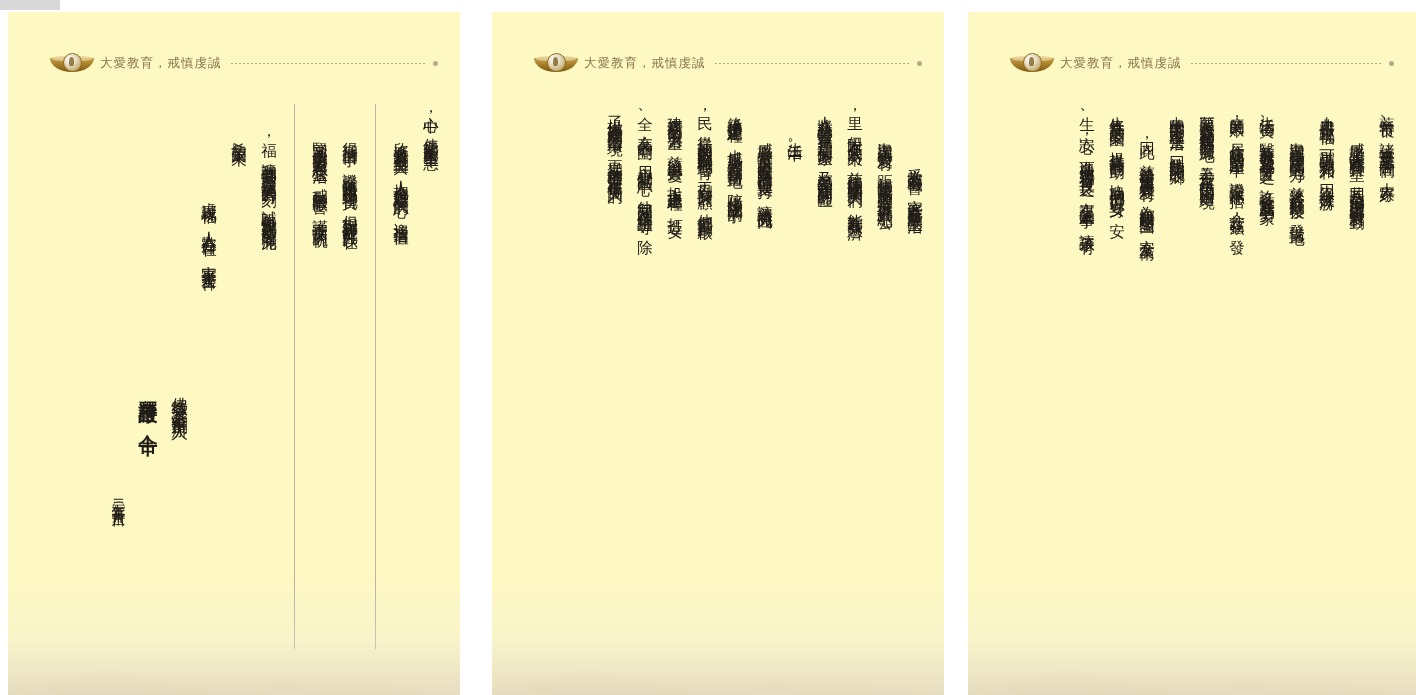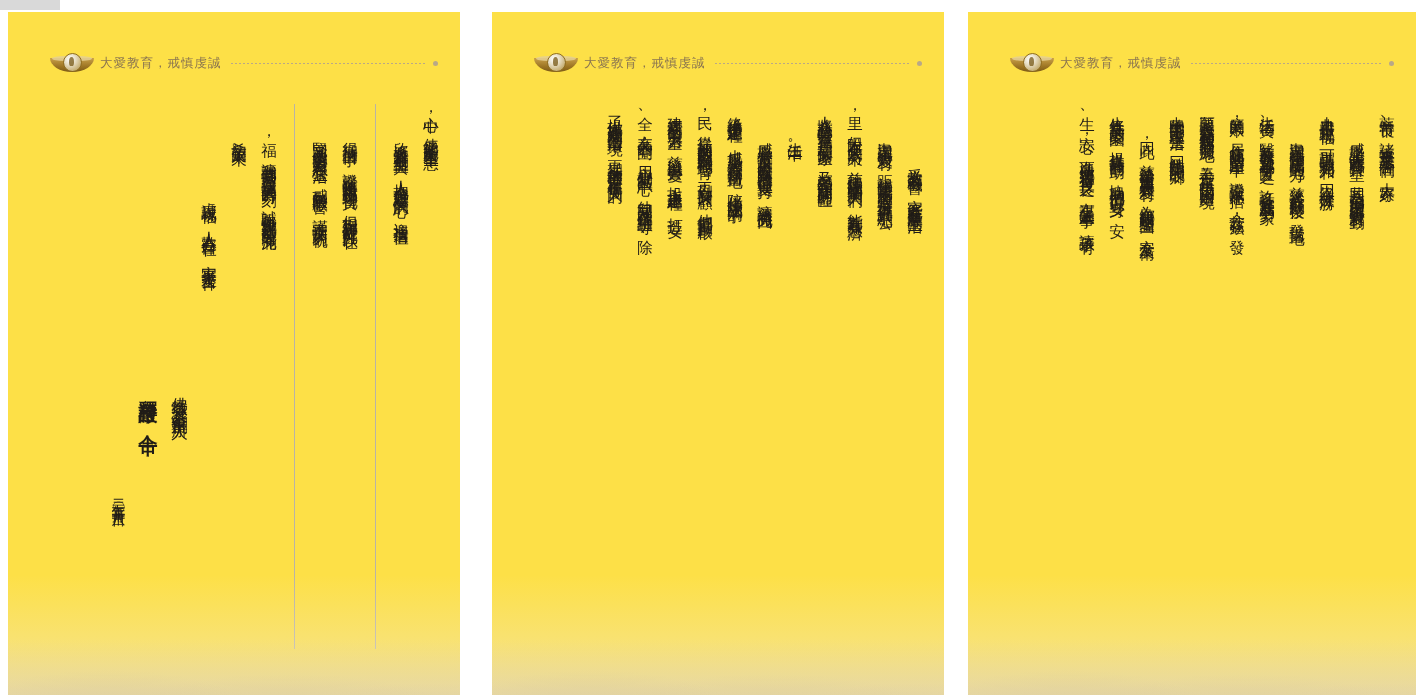--- a/index.html
+++ b/index.html
@@ -29,21 +29,21 @@
     width: 60px;
     height: 10px;
     background: #d9d9d9;
   }
 
   
   .page {
     position: absolute;
     top: 12px;
     height: 683px;
-    background: #fde047;
+    background: #fef9c3;
     overflow: hidden;
   }
   .page-1 { left: 8px;   width: 452px; }
   .page-2 { left: 492px; width: 452px; }
   .page-3 { left: 968px; width: 448px; }
 
   
   .paper-bottom {
     position: absolute;
     left: 0;

